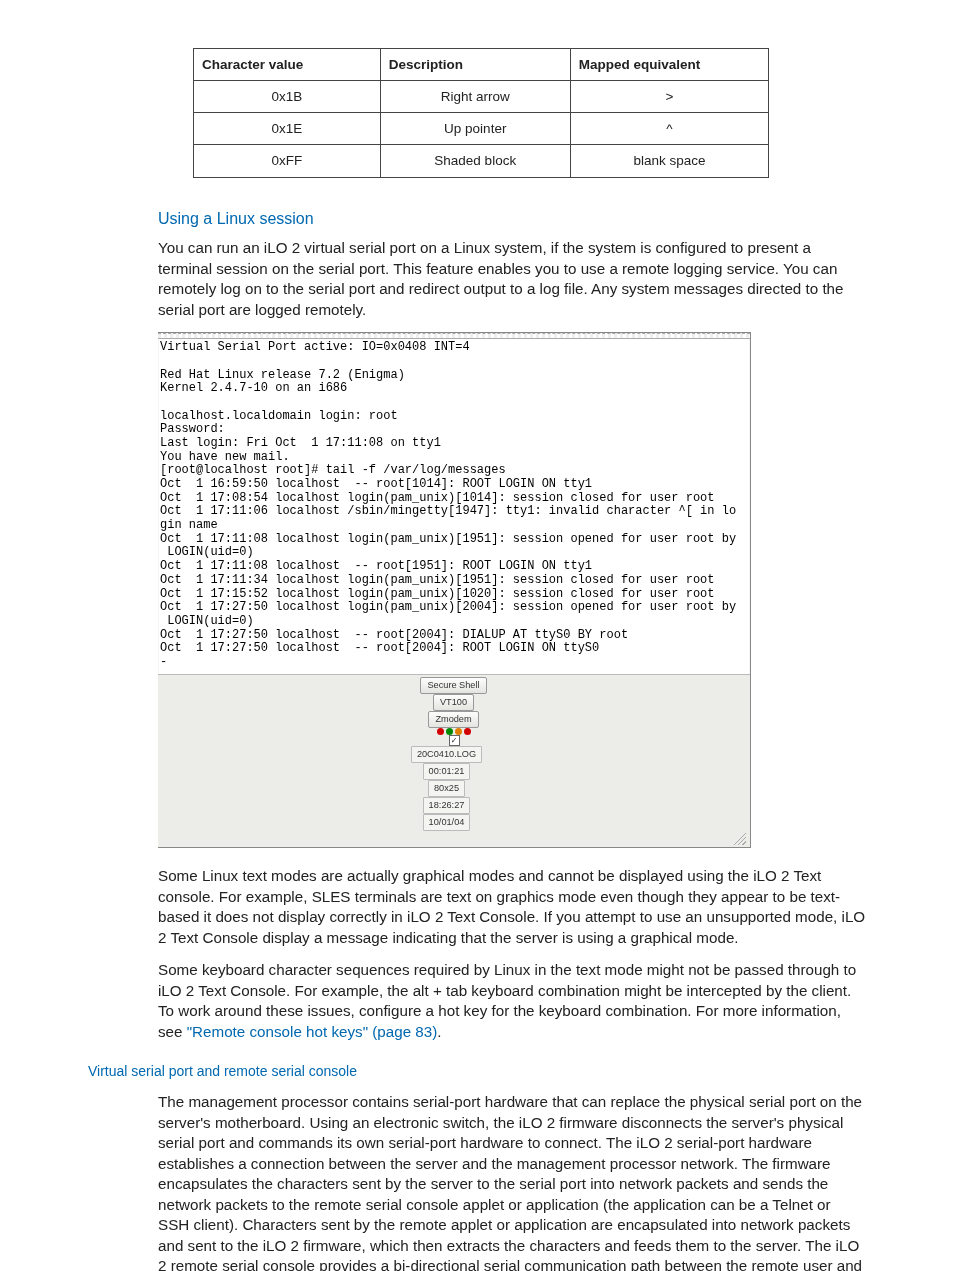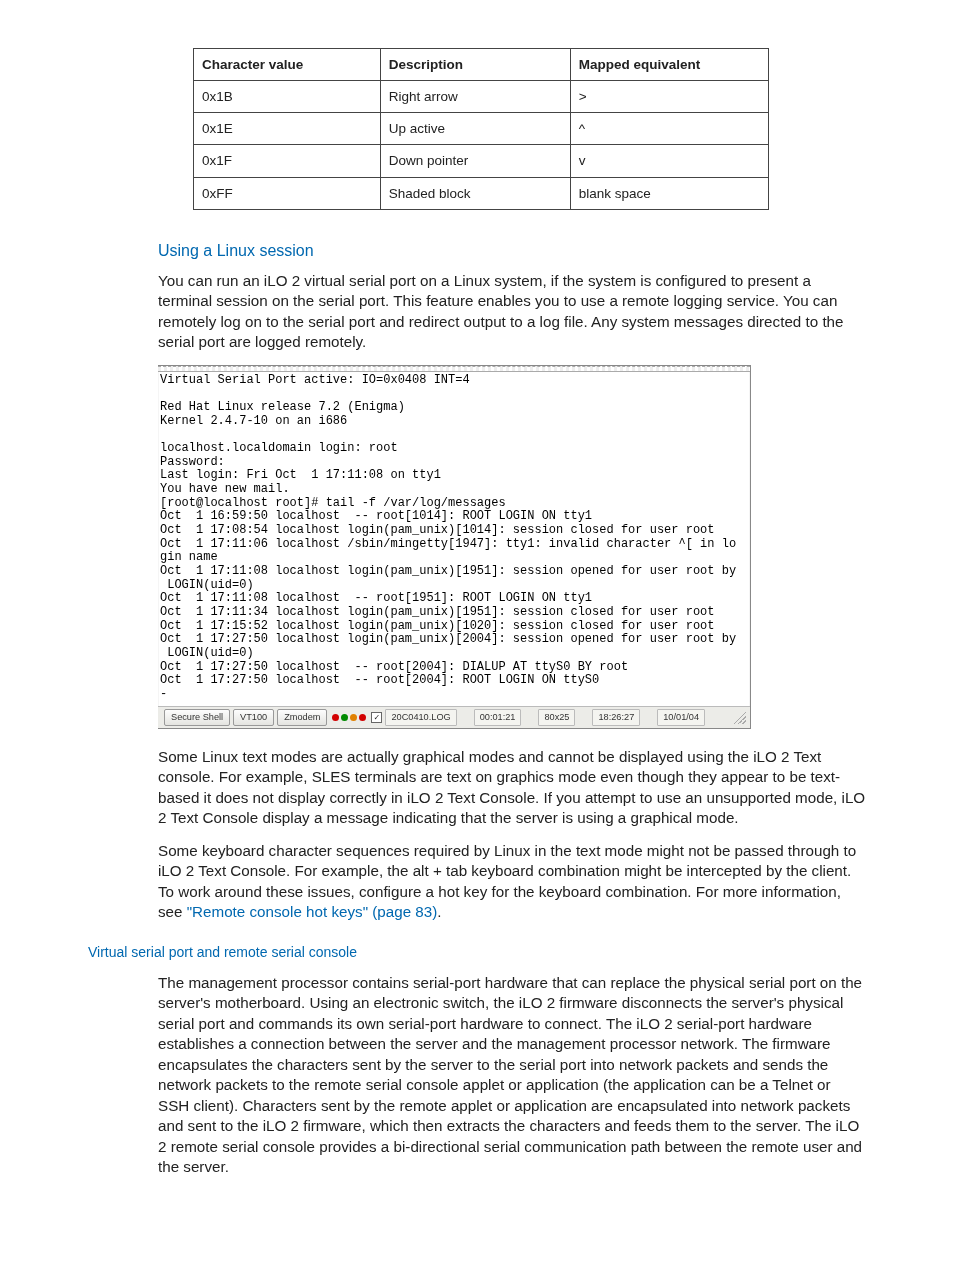--- a/index.html
+++ b/index.html
@@ -25,20 +25,21 @@
     padding: 6px 8px;
     text-align: left;
     vertical-align: top;
   }
   table.chartbl th {
     font-weight: bold;
     font-family: "Arial Narrow", Arial, sans-serif;
   }
   table.chartbl td {
     font-family: "Arial Narrow", Arial, sans-serif;
+    text-align: center;
   }
   table.chartbl col.c0 { width: 235px; }
   table.chartbl col.c1 { width: 235px; }
   table.chartbl col.c2 { width: 250px; }
 
   
   h3.sub {
     color: #0068b0;
     font-weight: normal;
     font-size: 16px;
@@ -93,20 +94,21 @@
   .term-status {
     display: flex;
     align-items: center;
     gap: 0;
     padding: 2px 4px 2px 6px;
     font-size: 9.2px;
     font-family: Tahoma, Arial, sans-serif;
     color: #333;
     background: #ecece8;
     border-top: 1px solid #bbb;
+    flex-direction: column;
   }
   .sb-btn {
     border: 1px solid #999;
     background: linear-gradient(#fdfdfd,#e4e4e0);
     padding: 1px 6px;
     margin-right: 3px;
     border-radius: 2px;
     font-size: 9.2px;
   }
   .sb-cell {
@@ -162,27 +164,22 @@
     </tr>
   </thead>
   <tbody>
     <tr>
       <td>0x1B</td>
       <td>Right arrow</td>
       <td>&gt;</td>
     </tr>
     <tr>
       <td>0x1E</td>
-      <td>Up active</td>
+      <td>Up pointer</td>
       <td>^</td>
-    </tr>
-    <tr>
-      <td>0x1F</td>
-      <td>Down pointer</td>
-      <td>v</td>
     </tr>
     <tr>
       <td>0xFF</td>
       <td>Shaded block</td>
       <td>blank space</td>
     </tr>
   </tbody>
 </table>
 
 <h3 class="sub">Using a Linux session</h3>

